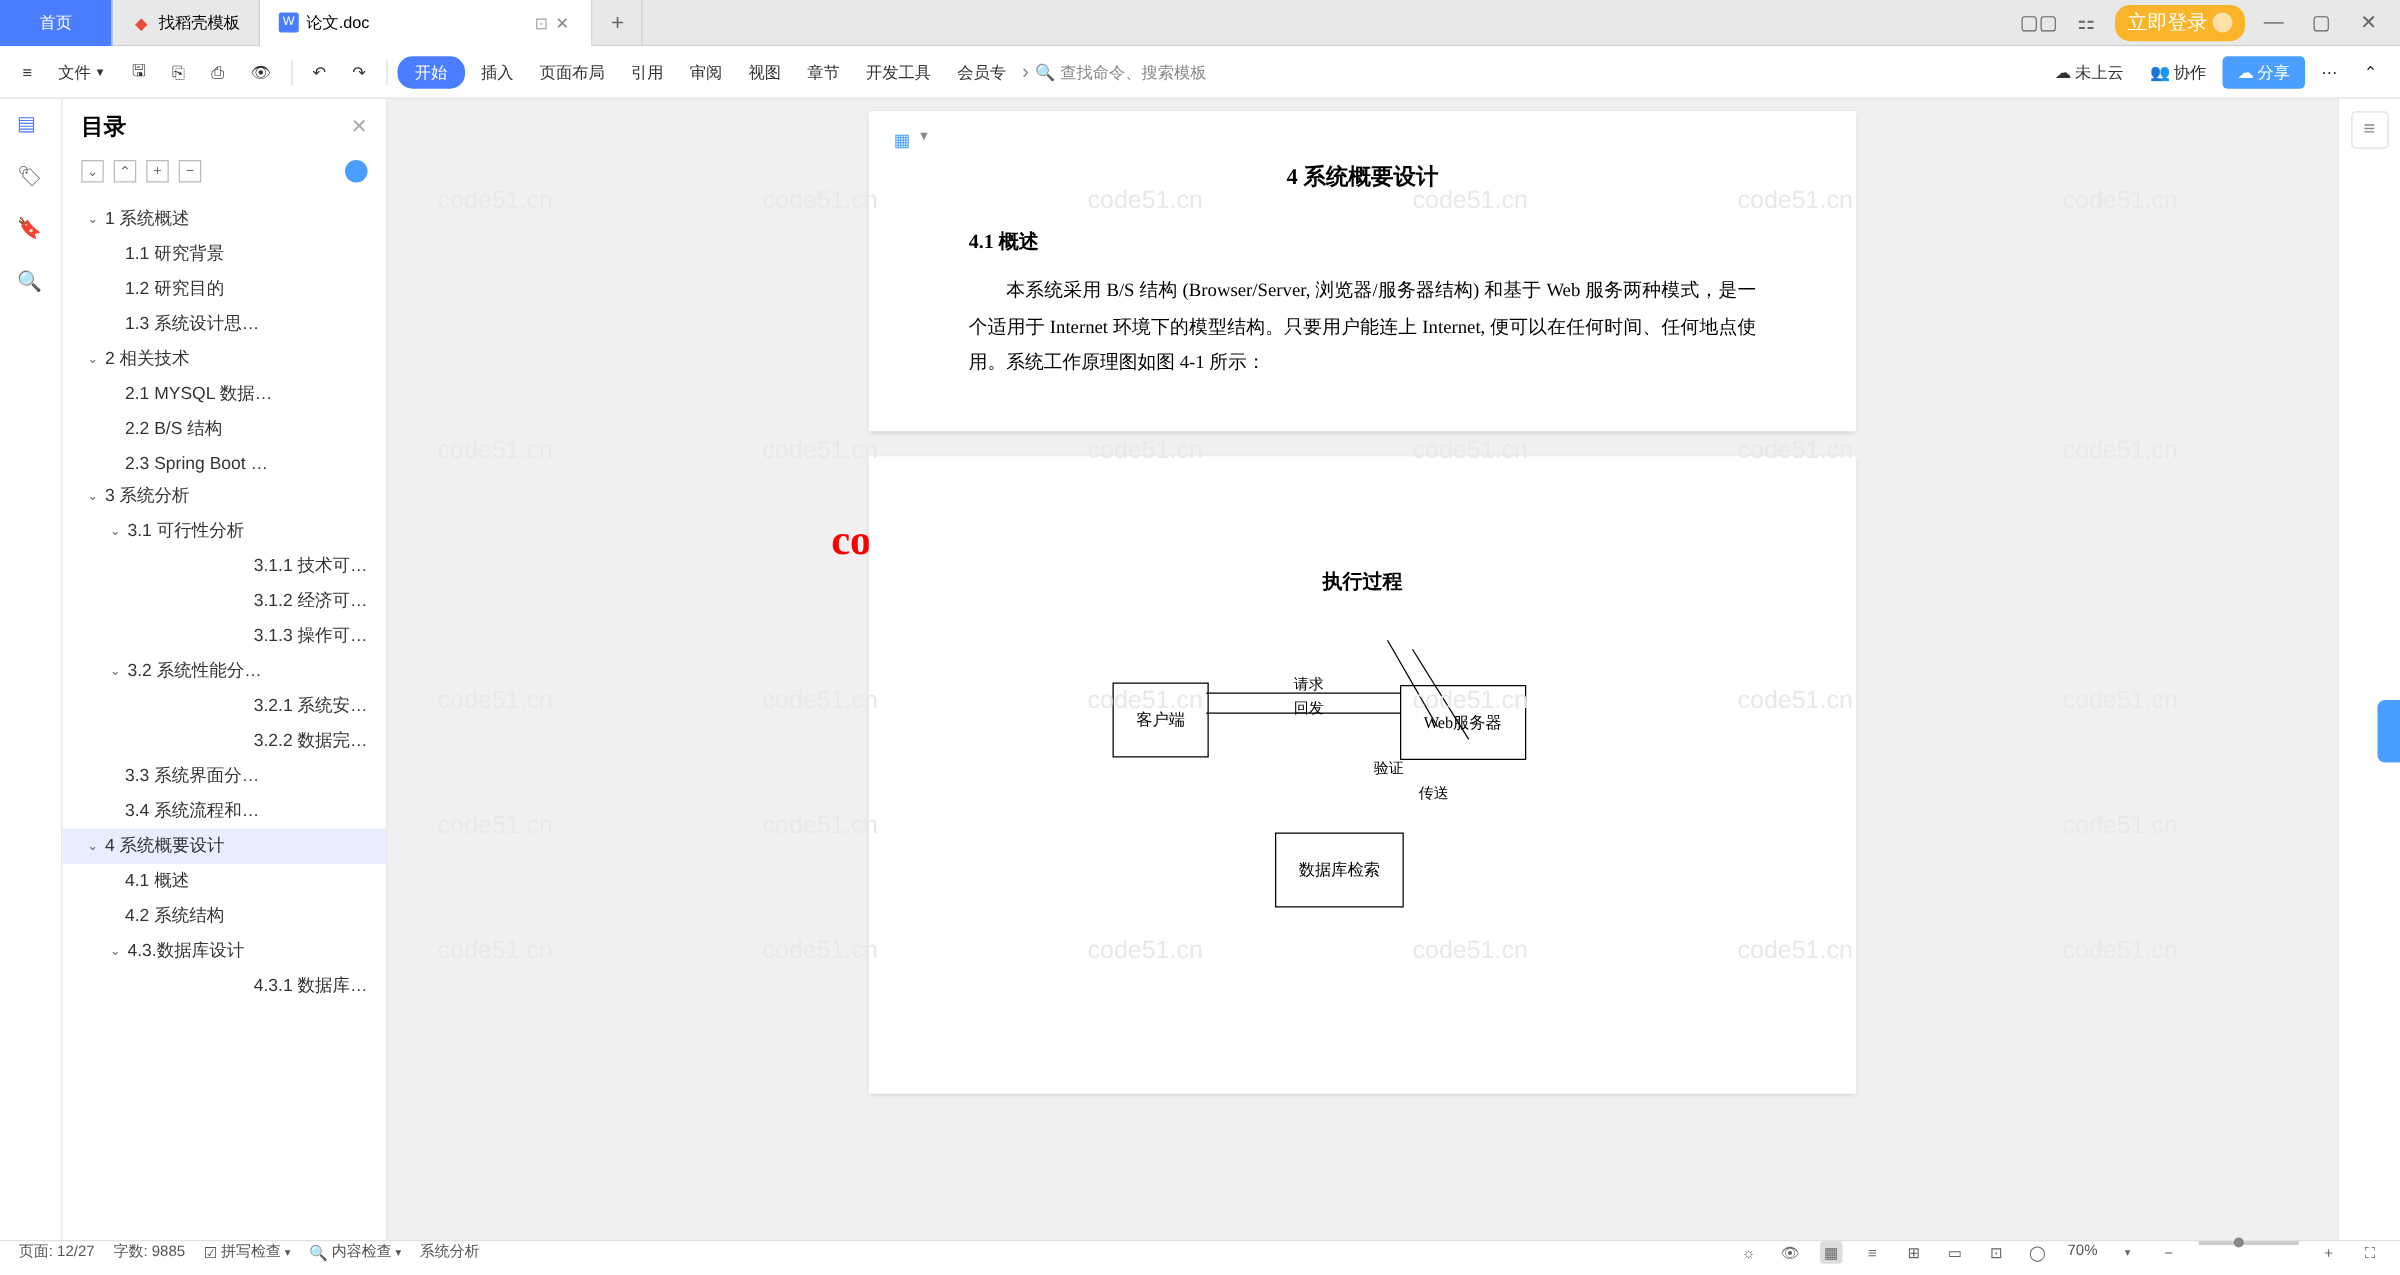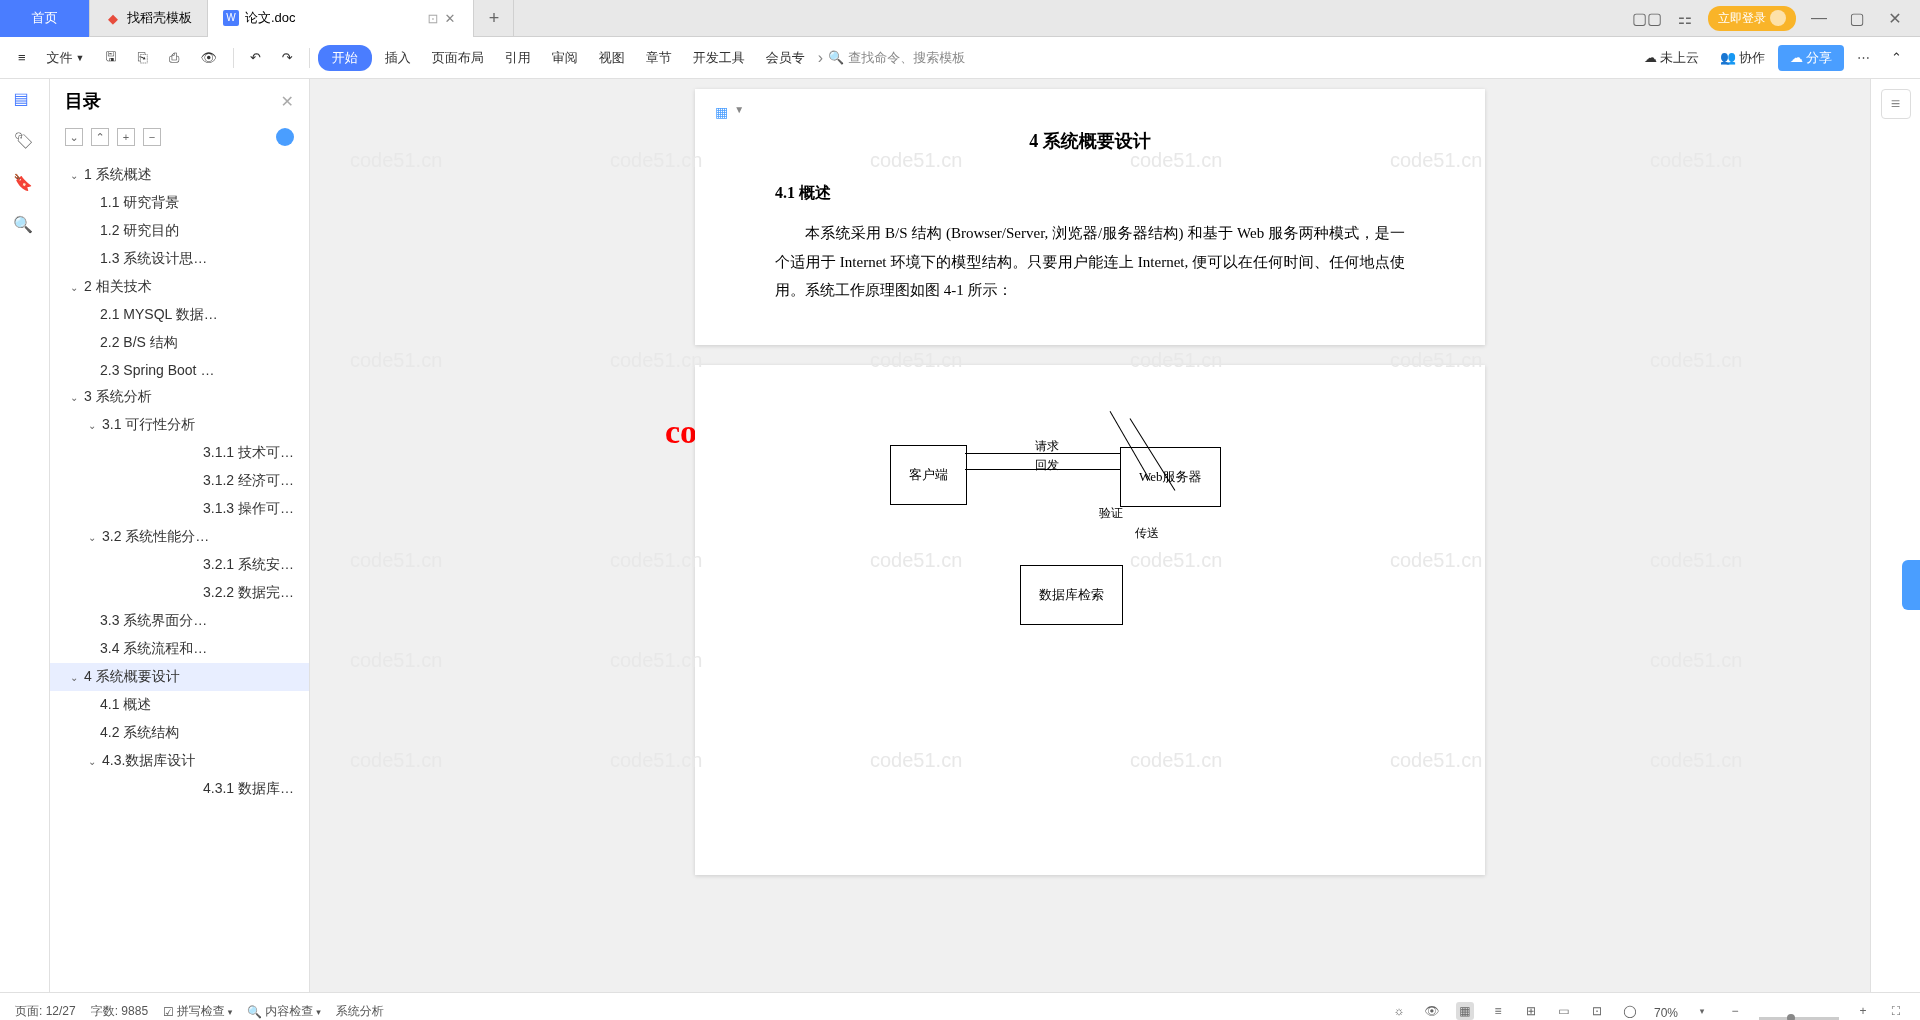--- a/index.html
+++ b/index.html
@@ -5,21 +5,21 @@
 * { margin: 0; padding: 0; box-sizing: border-box; font-family: "Microsoft YaHei", sans-serif; }
 body { background: #f5f5f5; width: 1920px; height: 1020px; overflow: hidden; display: flex; flex-direction: column; position: relative; }
 .tabs-bar { height: 37px; background: #e8e8e8; display: flex; align-items: center; border-bottom: 1px solid #d0d0d0; }
 .tab { height: 37px; display: flex; align-items: center; padding: 0 15px; gap: 6px; border-right: 1px solid #d0d0d0; cursor: pointer; font-size: 13px; }
 .tab.home { background: #4a7dff; color: #fff; width: 90px; justify-content: center; }
 .tab.active { background: #fff; }
 .tab-icon { width: 16px; height: 16px; display: inline-flex; align-items: center; justify-content: center; }
 .tab-close { width: 14px; color: #888; }
 .tab-add { width: 40px; justify-content: center; font-size: 18px; color: #666; }
 .tabs-right { margin-left: auto; display: flex; align-items: center; gap: 8px; padding-right: 10px; }
-.login-btn { background: #f9b429; color: #fff; padding: 4px 10px; border-radius: 12px; font-size: 12px; display: flex; align-items: center; gap: 4px; }
+.login-btn { background: #f9b429; color: #fff; padding: 4px 10px; border-radius: 12px; font-size: 16px; display: flex; align-items: center; gap: 4px; }
 .win-btn { width: 30px; height: 30px; display: flex; align-items: center; justify-content: center; color: #666; }
 .toolbar { height: 42px; background: #fff; display: flex; align-items: center; padding: 0 10px; gap: 5px; border-bottom: 1px solid #e0e0e0; }
 .tb-btn { padding: 4px 8px; display: flex; align-items: center; gap: 3px; font-size: 13px; color: #333; cursor: pointer; border-radius: 3px; }
 .tb-btn.primary { background: #4a7dff; color: #fff; padding: 4px 14px; border-radius: 12px; }
 .tb-sep { width: 1px; height: 20px; background: #ddd; margin: 0 3px; }
 .tb-spacer { flex: 1; }
 .search-box { display: flex; align-items: center; color: #888; font-size: 13px; gap: 4px; }
 .share-btn { background: #4a9eff; color: #fff; padding: 4px 12px; border-radius: 4px; font-size: 13px; display: flex; align-items: center; gap: 3px; }
 .main-area { flex: 1; display: flex; overflow: hidden; }
 .left-rail { width: 50px; background: #fff; border-right: 1px solid #e0e0e0; display: flex; flex-direction: column; align-items: center; padding-top: 10px; gap: 20px; }
@@ -48,21 +48,21 @@
 .page2 { min-height: 510px; }
 .diagram-title { text-align: center; font-size: 16px; font-family: SimSun, serif; font-weight: bold; margin: 50px 0 30px; }
 .diagram { position: relative; height: 200px; margin: 0 auto; width: 400px; }
 .dbox { position: absolute; border: 1px solid #000; padding: 20px 18px; font-size: 13px; font-family: SimSun, serif; background: #fff; }
 .dlabel { position: absolute; font-size: 12px; font-family: SimSun, serif; }
 .dline { position: absolute; background: #000; }
 .watermark { position: absolute; color: red; font-size: 34px; font-weight: bold; font-family: SimSun, serif; pointer-events: none; }
 .watermark-bg { position: absolute; color: #e8e8e8; font-size: 20px; pointer-events: none; }
 .right-rail { width: 50px; background: #fff; border-left: 1px solid #e0e0e0; padding-top: 10px; display: flex; flex-direction: column; align-items: center; }
 .rr-btn { width: 30px; height: 30px; border: 1px solid #ddd; border-radius: 4px; display: flex; align-items: center; justify-content: center; color: #888; }
-.status-bar { height: 28px; background: #fff; border-top: 1px solid #e0e0e0; display: flex; align-items: flex-end; padding: 0 15px; gap: 15px; font-size: 12px; color: #555; }
+.status-bar { height: 28px; background: #fff; border-top: 1px solid #e0e0e0; display: flex; align-items: flex-start; padding: 0 15px; gap: 15px; font-size: 12px; color: #555; }
 .sb-item { display: flex; align-items: center; gap: 3px; }
 .sb-spacer { flex: 1; }
 .sb-icon { width: 18px; height: 18px; display: flex; align-items: center; justify-content: center; color: #666; }
 .edge-tab { position: absolute; right: 0; top: 560px; width: 18px; height: 50px; background: #4a9eff; border-radius: 6px 0 0 6px; }
 </style>
 </head>
 <body>
 
 <div class="tabs-bar">
   <div class="tab home">首页</div>
@@ -241,20 +241,21 @@
       <div class="page-header">
         <span style="font-size:14px">▦</span>
         <span style="font-size:10px;color:#888">▼</span>
       </div>
       <h1>4 系统概要设计</h1>
       <h2>4.1 概述</h2>
       <p>本系统采用 B/S 结构 (Browser/Server, 浏览器/服务器结构) 和基于 Web 服务两种模式，是一个适用于 Internet 环境下的模型结构。只要用户能连上 Internet, 便可以在任何时间、任何地点使用。系统工作原理图如图 4-1 所示：</p>
       <div class="watermark" style="left:-30px;top:320px">code51. cn-源码乐园盗图必究</div>
     </div>
     <div class="page page2">
+      <div class="diagram-title">执行过程</div>
       <div class="diagram">
         <div class="dbox" style="left:0;top:40px">客户端</div>
         <div class="dbox" style="left:230px;top:42px">Web服务器</div>
         <div class="dbox" style="left:130px;top:160px">数据库检索</div>
         <div class="dline" style="left:75px;top:48px;width:155px;height:1px"></div>
         <div class="dline" style="left:75px;top:64px;width:155px;height:1px"></div>
         <div class="dlabel" style="left:145px;top:33px">请求</div>
         <div class="dlabel" style="left:145px;top:52px">回发</div>
         <div class="dline" style="left:180px;top:75px;width:80px;height:1px;transform:rotate(60deg);transform-origin:right"></div>
         <div class="dline" style="left:200px;top:85px;width:85px;height:1px;transform:rotate(58deg);transform-origin:right"></div>

